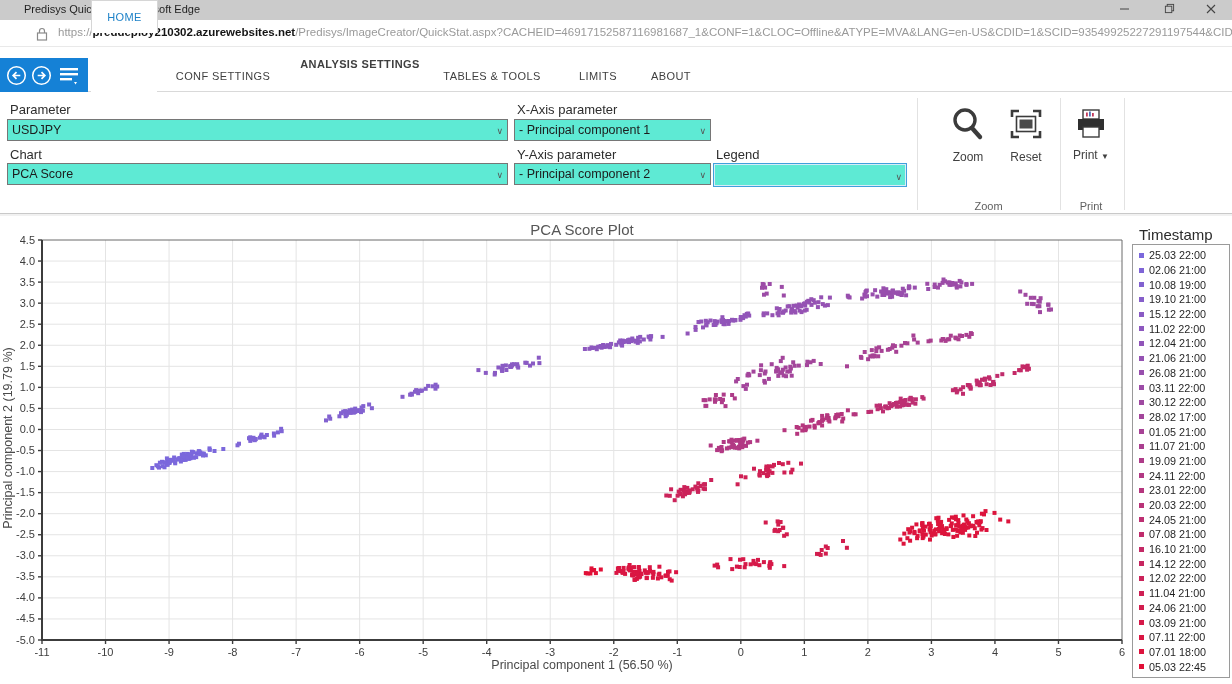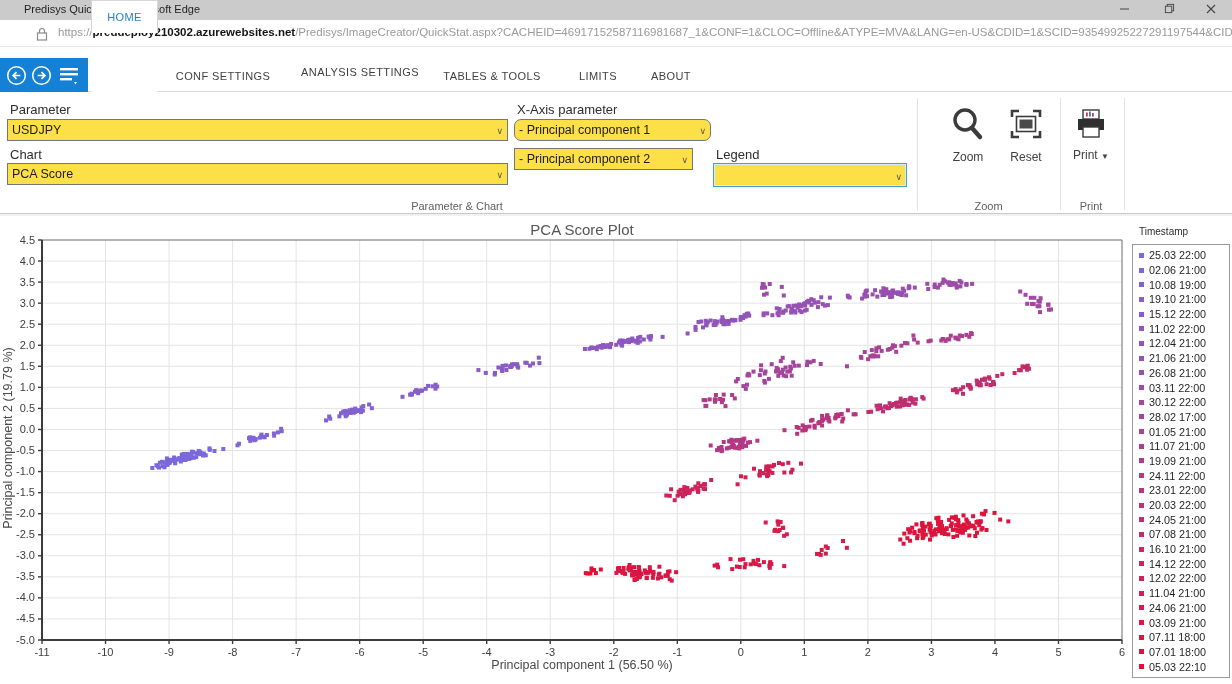--- a/index.html
+++ b/index.html
@@ -20,32 +20,32 @@
   .tabstrip { left:0; top:60px; width:1232px; height:32px; background:#fff; border-bottom:1px solid #d9d9d9; }
   .bluebox { left:0; top:58px; width:88px; height:34px; background:#1581d6; z-index:5; }
   .tab { position:absolute; top:0; height:32px; line-height:32px; text-align:center; font-size:11px; letter-spacing:.4px; color:#3f3f3f; cursor:default; }
   .tab.active { background:#fff; border:1px solid #d6d6d6; border-bottom:none; height:33px; color:#1e82c8; z-index:6; }
 
   
   .ribbon { left:0; top:92px; width:1232px; height:121px; background:#fff; }
   .rib-bottom { left:0; top:213px; width:1232px; height:1px; background:#c9c9c9; }
   .rib-bottom2 { left:0; top:214px; width:1232px; height:2px; background:#f1f1f1; }
   .fld-label { font-size:13px; color:#2d2d2d; }
-  .dropdown { background:#fde047; border:1px solid #767676; font-size:12.5px; color:#1c1c1c; line-height:20px; padding:0 18px 0 4px; position:absolute; cursor:default; }
+  .dropdown { background:#5eead4; border:1px solid #767676; font-size:12.5px; color:#1c1c1c; line-height:20px; padding:0 18px 0 4px; position:absolute; cursor:default; }
   .dropdown .chev { position:absolute; right:4px; top:1px; font-size:9px; color:#555; }
   .dropdown.focused { border:1px solid #41a0dc; box-shadow:0 0 0 1px #d6ecf8 inset; }
   .group-caption { font-size:11px; color:#5f5f5f; text-align:center; }
   .vdiv { width:1px; background:#e2e2e2; }
   .ribbtn { text-align:center; cursor:default; }
   .ribbtn .blabel { font-size:12px; color:#414141; margin-top:2px; }
 
   
   svg text { font-family:"Liberation Sans", sans-serif; }
   .legendbox { left:1132px; top:244px; width:98px; height:434px; border:1px solid #9a9a9a; background:#fff; padding:3px 0 0 6px; overflow:hidden; }
-  .legend-title { left:1139px; top:226px; font-size:10px; color:#2b2b2b; }
+  .legend-title { left:1139px; top:226px; font-size:15px; color:#2b2b2b; }
   .lrow { height:14.7px; display:flex; align-items:center; }
   .lrow .sw { width:5px; height:5px; display:inline-block; margin-right:5px; flex:none; }
   .lrow .lt { font-size:10.8px; color:#1f1f1f; white-space:nowrap; }
 </style>
 </head>
 <body>
 
 <div class="screen">
 
   <div class="abs titlebar">
@@ -88,44 +88,43 @@
     </svg>
     <svg class="abs" style="left:58px; top:8px;" width="22" height="20" viewBox="0 0 22 20">
       <rect x="2" y="2" width="18" height="2.4" fill="#fff"></rect>
       <rect x="2" y="7" width="18" height="2.4" fill="#fff"></rect>
       <rect x="2" y="12" width="12" height="2.4" fill="#fff"></rect>
       <path d="M16 16 l3 0 l-1.5 2.4 z" fill="#fff"></path>
     </svg>
   </div>
   <div class="abs tab active" style="left:91px; width:67px;">HOME</div>
   <div class="abs tab" style="left:166px; top:60px; width:114px;">CONF SETTINGS</div>
-  <div class="abs tab" style="left:294px; top:56px; width:132px;">ANALYSIS SETTINGS</div>
+  <div class="abs tab" style="left:294px; top:48px; width:132px;font-weight:bold;">ANALYSIS SETTINGS</div>
   <div class="abs tab" style="left:433px; top:60px; width:118px;">TABLES &amp; TOOLS</div>
   <div class="abs tab" style="left:568px; top:60px; width:60px;">LIMITS</div>
   <div class="abs tab" style="left:640px; top:60px; width:62px;">ABOUT</div>
   <div class="abs" style="left:91px; top:91px; width:66px; height:2px; background:#fff;"></div>
 
   <div class="abs ribbon"></div>
 
   <div class="abs fld-label" style="left:10px; top:102px;">Parameter</div>
   <div class="abs dropdown" style="left:7px; top:119px; width:501px; height:22px;"><span>USDJPY</span><span class="chev">∨</span></div>
 
   <div class="abs fld-label" style="left:10px; top:147px;">Chart</div>
   <div class="abs dropdown" style="left:7px; top:163px; width:501px; height:22px;"><span>PCA Score</span><span class="chev">∨</span></div>
 
   <div class="abs fld-label" style="left:517px; top:102px;">X-Axis parameter</div>
-  <div class="abs dropdown" style="left:514px; top:119px; width:197px; height:22px;border-radius:7px;"><span>- Principal component 1</span><span class="chev">∨</span></div>
+  <div class="abs dropdown" style="left:514px; top:119px; width:197px; height:22px;"><span>- Principal component 1</span><span class="chev">∨</span></div>
 
   <div class="abs fld-label" style="left:517px; top:147px;">Y-Axis parameter</div>
-  <div class="abs dropdown" style="left:514px; top:148px; width:179px; height:22px;"><span>- Principal component 2</span><span class="chev">∨</span></div>
+  <div class="abs dropdown" style="left:514px; top:163px; width:197px; height:22px;"><span>- Principal component 2</span><span class="chev">∨</span></div>
 
   <div class="abs fld-label" style="left:716px; top:147px;">Legend</div>
   <div class="abs dropdown focused" style="left:713px; top:163px; width:194px; height:24px;"><span></span><span class="chev" style="top:3px;">∨</span></div>
 
-  <div class="abs group-caption" style="left:0px; top:200px; width:914px;">Parameter &amp; Chart</div>
 
   <div class="abs vdiv" style="left:917px; top:98px; height:112px;"></div>
 
   <div class="abs ribbtn" style="left:940px; top:106px; width:56px;">
     <svg width="36" height="38" viewBox="0 0 36 38">
       <circle cx="15" cy="14" r="10" fill="none" stroke="#3b3b3b" stroke-width="3.4"></circle>
       <line x1="22" y1="22" x2="30" y2="31" stroke="#3b3b3b" stroke-width="4.4" stroke-linecap="round"></line>
     </svg>
     <div class="blabel">Zoom</div>
   </div>
@@ -1373,25 +1372,25 @@
       <div class="lrow">
         <span class="sw" style="background: rgb(210, 29, 78);"></span>
         <span class="lt">24.06 21:00</span>
       </div>
       <div class="lrow">
         <span class="sw" style="background: rgb(214, 25, 73);"></span>
         <span class="lt">03.09 21:00</span>
       </div>
       <div class="lrow">
         <span class="sw" style="background: rgb(218, 22, 67);"></span>
-        <span class="lt">07.11 18:00</span>
+        <span class="lt">07.11 22:00</span>
       </div>
       <div class="lrow">
         <span class="sw" style="background: rgb(221, 19, 61);"></span>
         <span class="lt">07.01 18:00</span>
       </div>
       <div class="lrow">
         <span class="sw" style="background: rgb(225, 16, 55);"></span>
-        <span class="lt">05.03 22:10</span>
+        <span class="lt">05.03 22:45</span>
       </div>
     </div>
 
 </div>
 
 </body></html>

